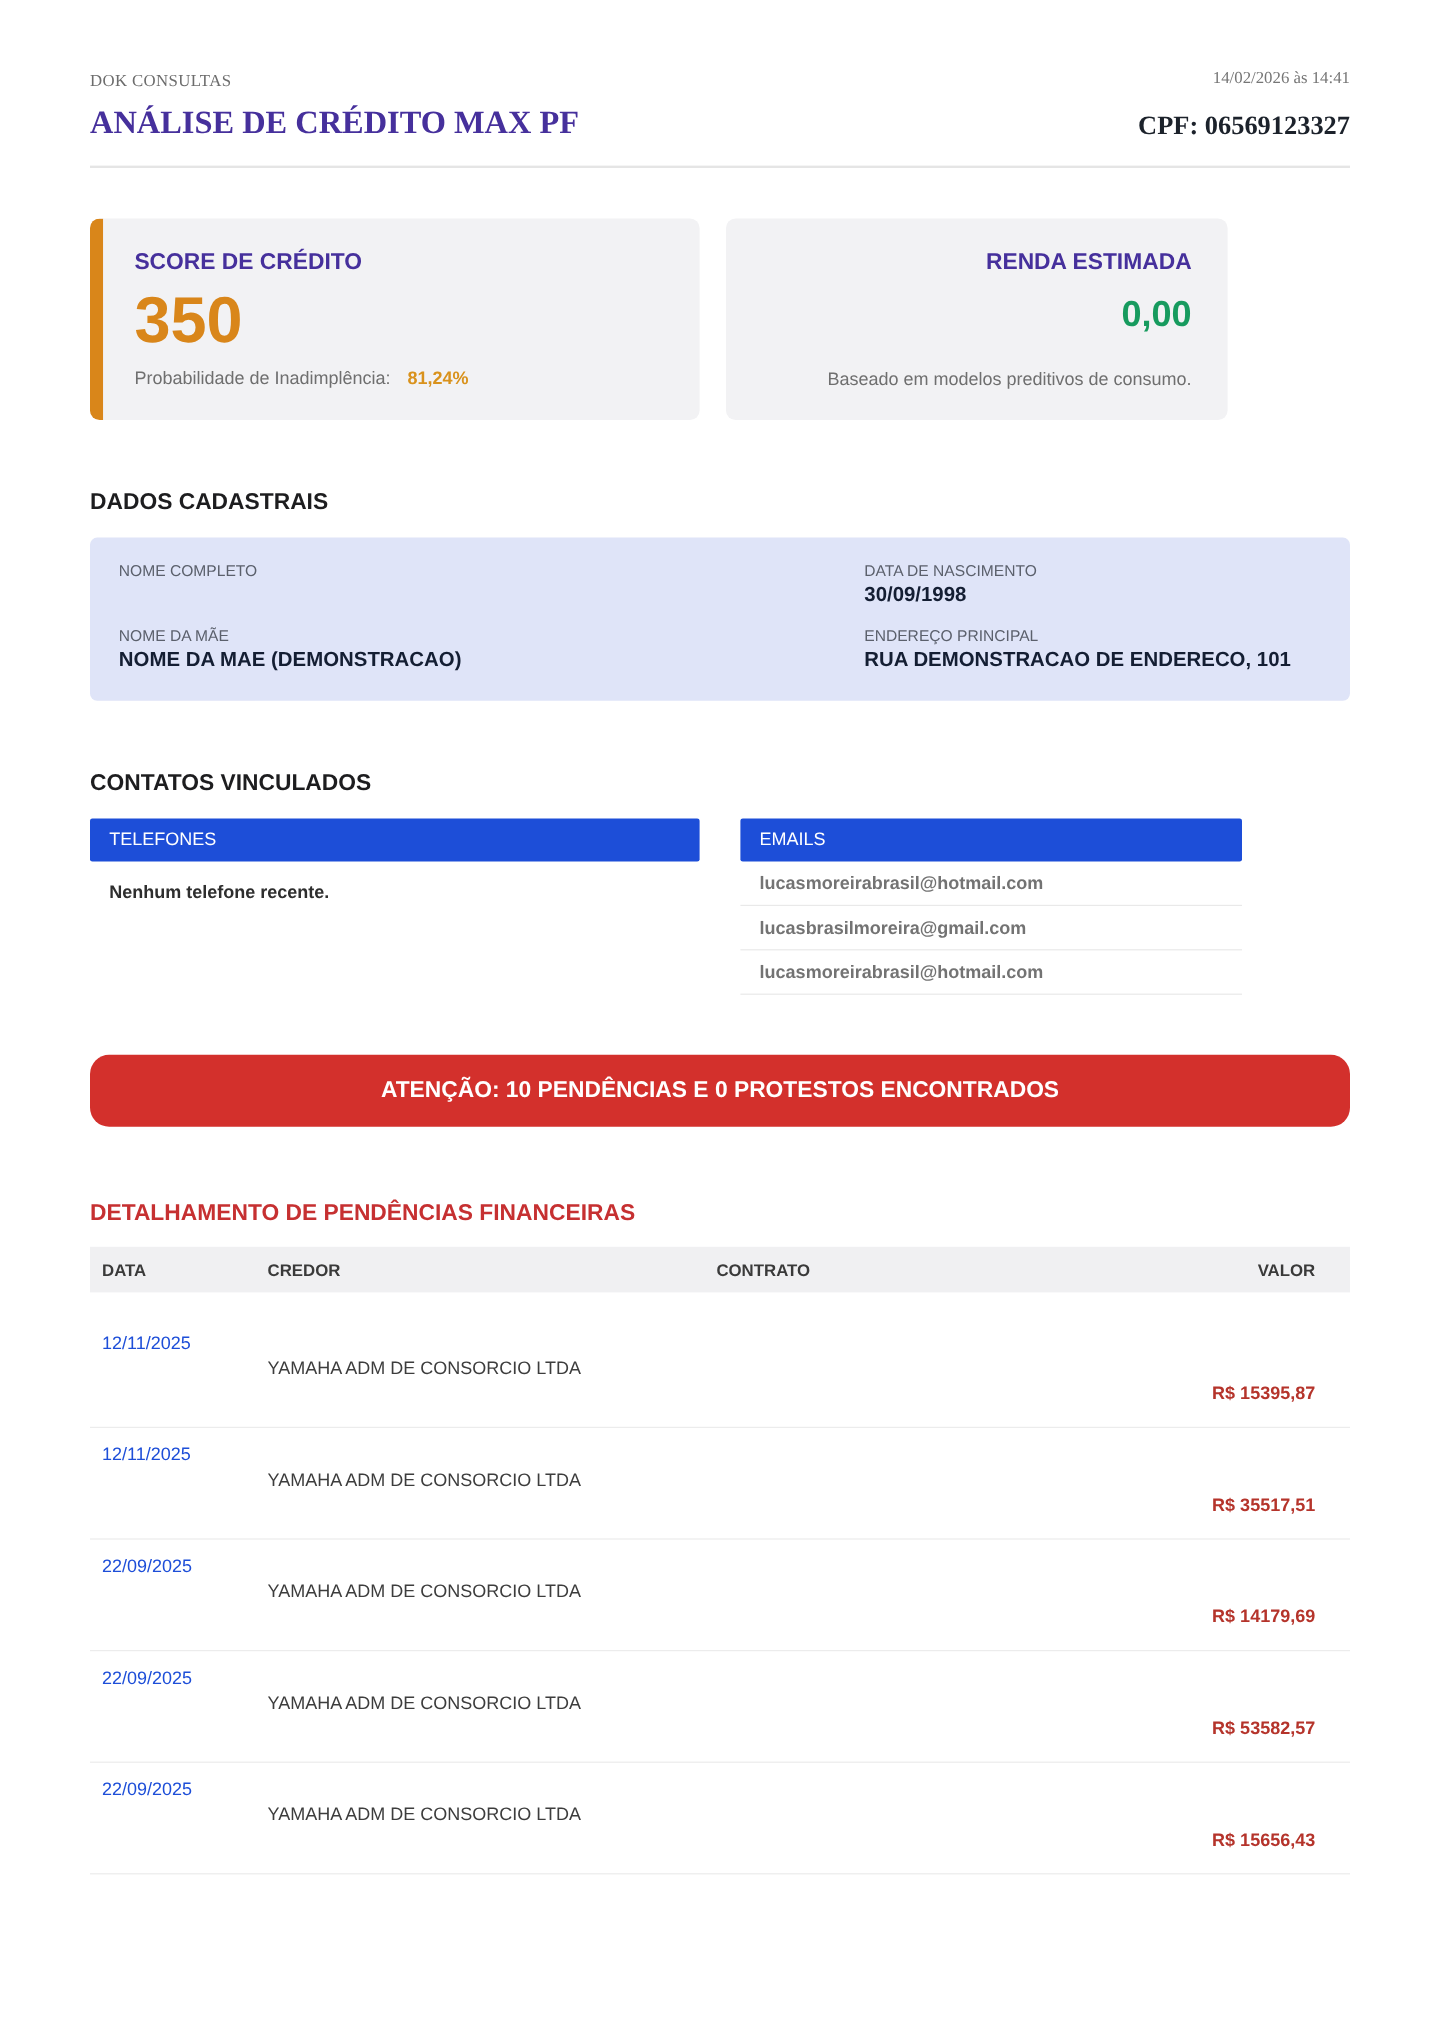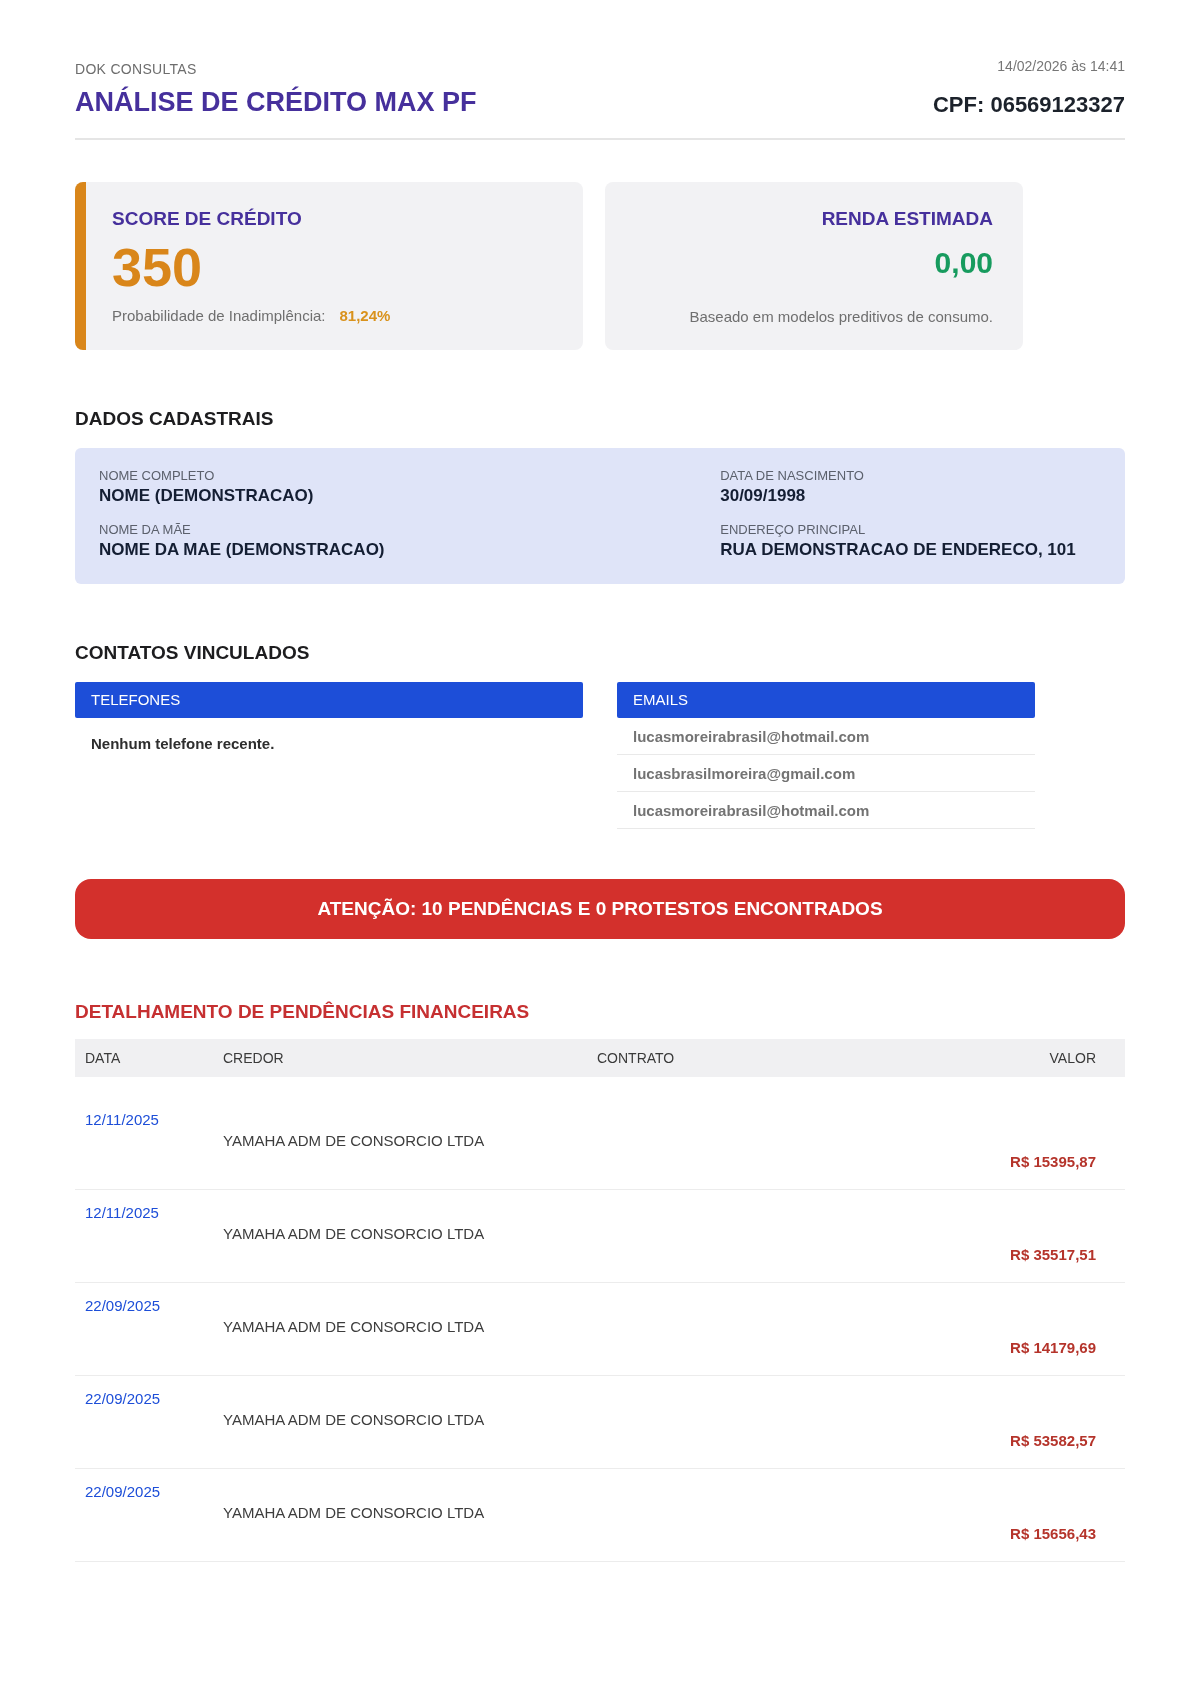--- a/index.html
+++ b/index.html
@@ -16,20 +16,21 @@
     padding: 58px 75px 40px 75px;
   }
 
   
   .report-header {
     display: flex;
     justify-content: space-between;
     align-items: flex-end;
     border-bottom: 2px solid #e5e5e5;
     padding-bottom: 20px;
+    font-family: Liberation Serif, serif;
   }
   .brand-line { font-size: 14px; color: #6d6d6d; letter-spacing: .3px; }
   .report-title { font-size: 27px; font-weight: bold; color: #46309c; margin-top: 10px; }
   .header-right { text-align: right; }
   .report-datetime { font-size: 14px; color: #767676; }
   .report-cpf { font-size: 22px; font-weight: bold; color: #1c222b; margin-top: 18px; }
 
   
   .cards-row { display: flex; gap: 22px; margin-top: 42px; }
   .card {
@@ -113,21 +114,21 @@
     font-weight: bold;
     color: #c63031;
     margin-top: 62px;
     margin-bottom: 16px;
   }
   .ptable-header {
     display: flex;
     background: #f0f0f2;
     padding: 11px 0;
     font-size: 14px;
-    font-weight: normal;
+    font-weight: bold;
     color: #3a3a3a;
   }
   .col-date { width: 148px; padding-left: 10px; }
   .col-creditor { width: 374px; }
   .col-contract { flex: 1; }
   .col-value { width: 200px; text-align: right; padding-right: 29px; }
   .ptable-body { margin-top: 20px; }
   .p-row {
     height: 93px;
     border-bottom: 1px solid #ececec;
@@ -172,21 +173,20 @@
       <div class="card-title">RENDA ESTIMADA</div>
       <div class="income-value">0,00</div>
       <div class="income-note">Baseado em modelos preditivos de consumo.</div>
     </div>
   </div>
 
   <div class="section-title">DADOS CADASTRAIS</div>
   <div class="registry-box">
     <div class="field">
       <div class="field-label">NOME COMPLETO</div>
-      <div class="field-value">NOME (DEMONSTRACAO)</div>
     </div>
     <div class="field">
       <div class="field-label">DATA DE NASCIMENTO</div>
       <div class="field-value">30/09/1998</div>
     </div>
     <div class="field">
       <div class="field-label">NOME DA MÃE</div>
       <div class="field-value">NOME DA MAE (DEMONSTRACAO)</div>
     </div>
     <div class="field">

